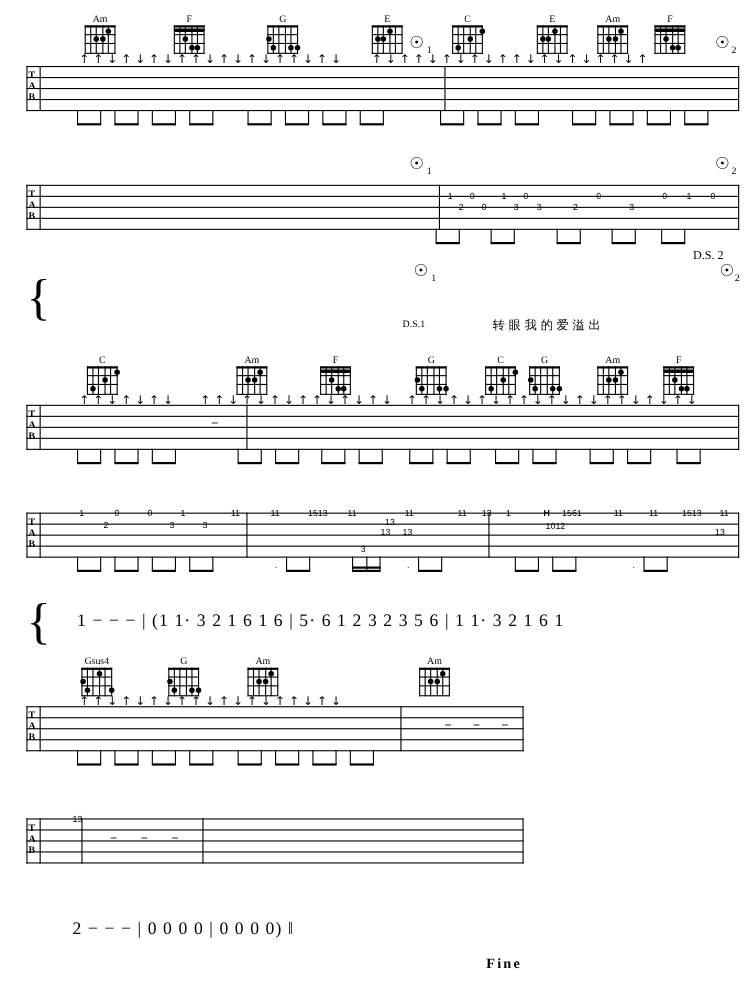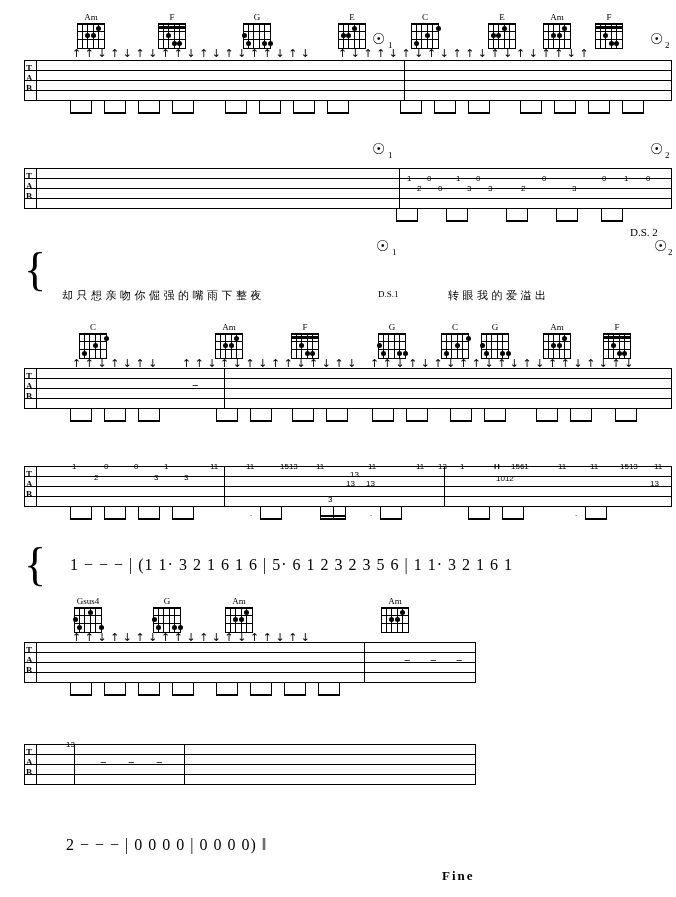--- a/index.html
+++ b/index.html
@@ -330,23 +330,22 @@
 
   <div class="mark" style="left:630px;top:226px;font-size:11px;">D.S. 2</div>
 
   <div class="coda" style="left:376px;top:237px;">☉</div>
   <div class="mark" style="left:392px;top:247px;">1</div>
   <div class="coda" style="left:654px;top:237px;">☉</div>
   <div class="mark" style="left:668px;top:247px;">2</div>
 
   <div class="brace" style="left:24px;top:250px;">{</div>
 
-  <div class="lyrics" style="left:62px;top:288px;">却 只 想 亲 吻 你 倔 强 的 嘴   雨 下 整 夜</div>
   <div class="lyrics" style="left:448px;top:288px;">转 眼   我 的 爱 溢 出</div>
-  <div class="mark" style="left:378px;top:289px;font-size:9px;">D.S.1</div>
+  <div class="mark" style="left:366px;top:289px;font-size:9px;">D.S.1</div>
 
   <div class="chord" style="left:76px;top:322px;">
     <div class="nm">C</div>
     <div class="grid">
       <div class="h nut"></div>
         <div class="h" style="top:8px;"></div>
         <div class="h" style="top:16px;"></div>
         <div class="h" style="top:25px;"></div>
       <div class="v" style="left:0;"></div>
         <div class="v" style="left:5px;"></div>

